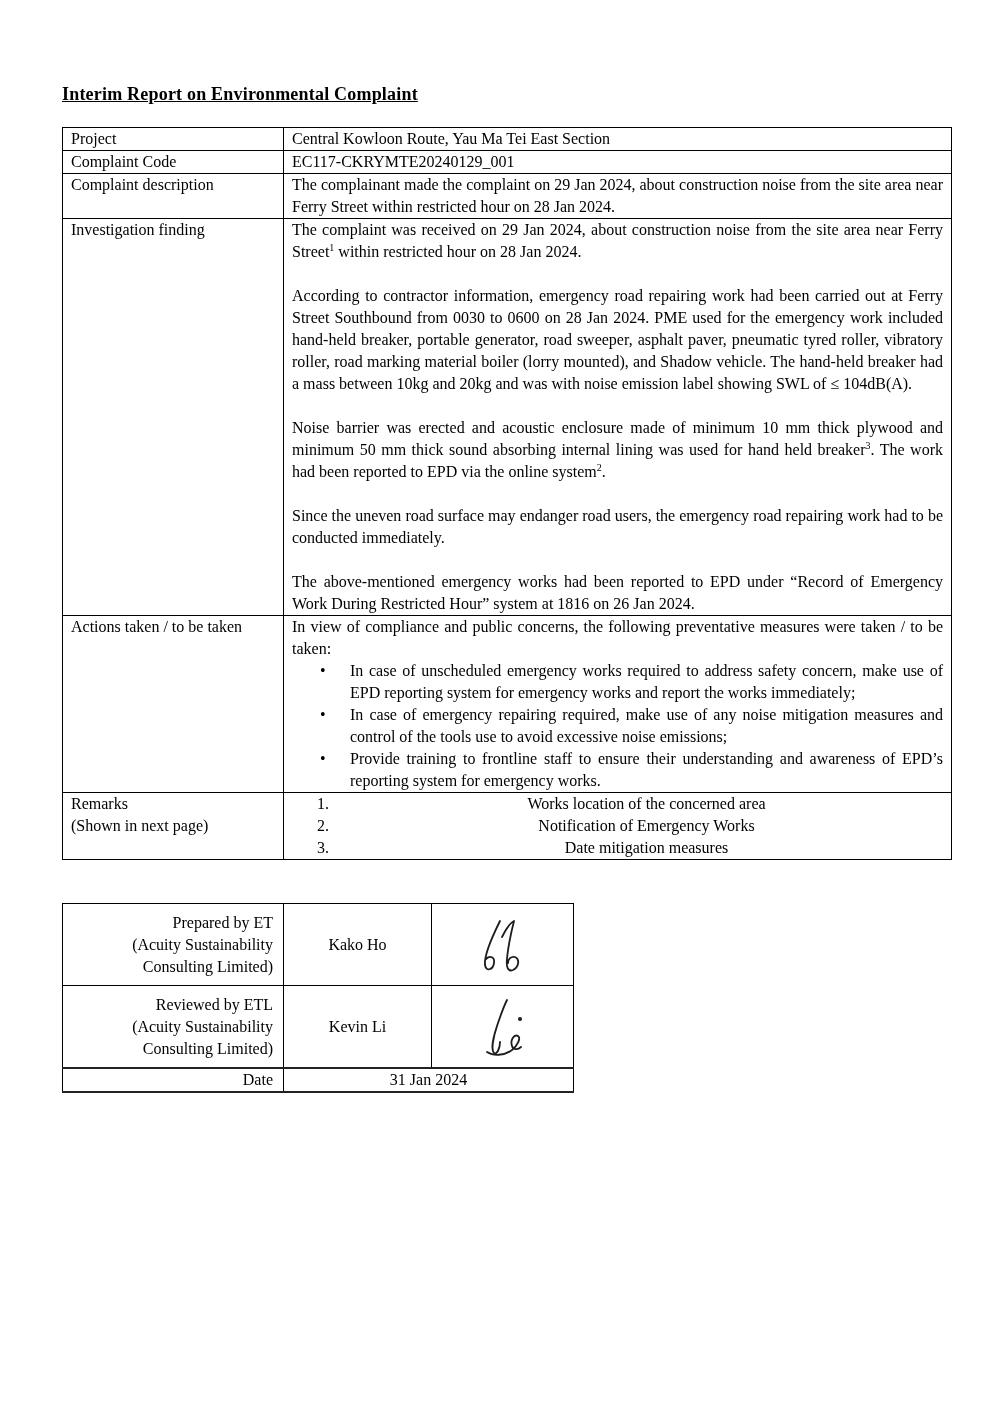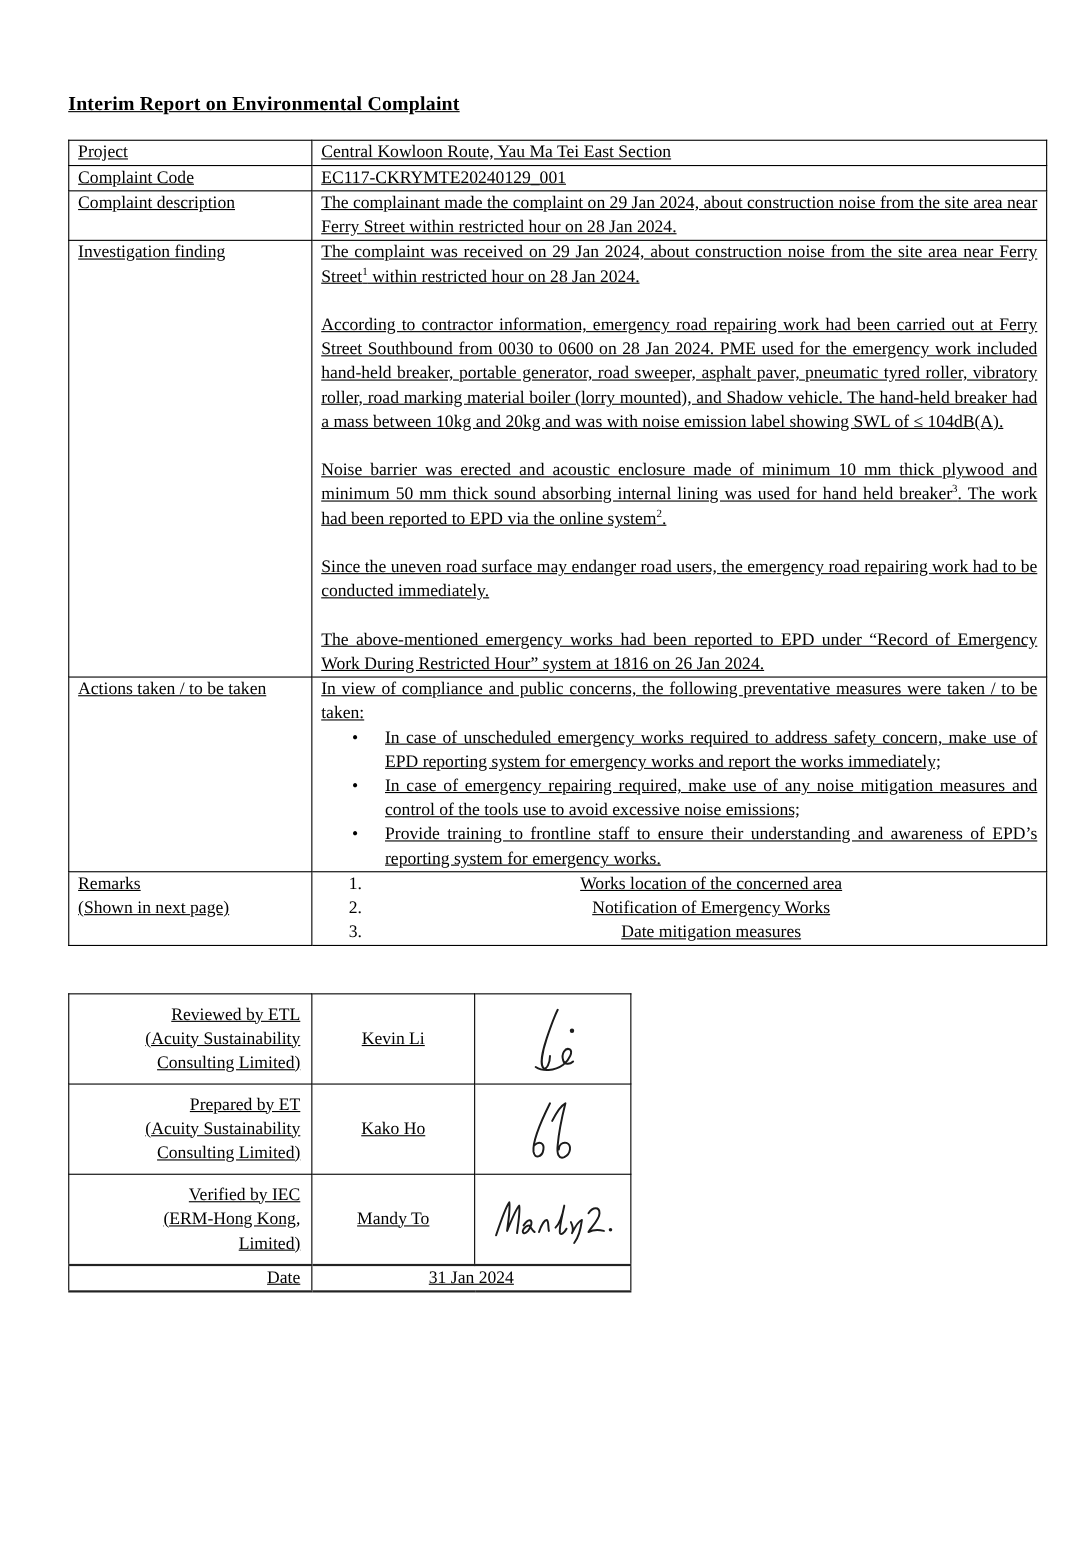--- a/index.html
+++ b/index.html
@@ -13,21 +13,21 @@
 
   .doc-title {
     position: absolute; left: 62px; top: 84px;
     font-size: 18px; font-weight: bold;
     text-decoration: underline;
     letter-spacing: 0.2px;
     margin: 0;
   }
 
   table { border-collapse: collapse; table-layout: fixed; }
-  td { border: 1px solid #000; vertical-align: top; padding: 0 8px; font-size: 16px; line-height: 22px; text-decoration: underline; }
+  td { border: 1px solid #000; vertical-align: top; padding: 0 8px; font-size: 16px; line-height: 22px; }
 
   .report-table { position: absolute; left: 62px; top: 127px; width: 890px; }
   .report-table col.label-col { width: 221px; }
   .report-table td.label-cell { text-align: left; }
   .report-table td.value-cell { text-align: justify; }
   .report-table tr.slim td { height: 21px; }
 
   .value-cell p { margin: 0 0 22px 0; text-align: justify; }
   .value-cell p:last-child { margin-bottom: 0; }
 
@@ -131,58 +131,41 @@
   </table>
 
   <table class="signoff-table">
     <colgroup>
         <col class="c1">
         <col class="c2">
         <col class="c3">
       </colgroup>
     <tbody>
       <tr>
-        <td class="role-cell">Reviewed by ETL
-(Acuity Sustainability
-Consulting Limited)</td>
-        <td class="name-cell">Kevin Li</td>
-        <td class="sig-cell">
-          <svg class="sig-svg" width="80" height="66" viewBox="0 0 80 66">
-            <path d="M44 6 C42 10 38 20 34 32 C30 44 28 56 31 59 C34 61 37 54 37 48"></path>
-            <path d="M24 58 C30 62 41 62 49 56 C55 51 58 44 55 42 C51 40 47 46 49 52 C50 56 55 56 58 53"></path>
-            <circle cx="57" cy="25" r="2"></circle>
-          </svg>
-        </td>
-      </tr>
-      <tr>
         <td class="role-cell">Prepared by ET
 (Acuity Sustainability
 Consulting Limited)</td>
         <td class="name-cell">Kako Ho</td>
         <td class="sig-cell">
           <svg class="sig-svg" width="70" height="64" viewBox="0 0 70 64">
             <path d="M32 8 C26 20 16 42 17 52 C18 59 25 57 26 50 C27 44 22 42 18 46"></path>
             <path d="M34 24 C37 18 42 10 46 8 C44 16 40 34 39 46 C38 54 40 59 45 57 C51 54 52 46 47 44 C43 43 40 46 40 50"></path>
           </svg>
         </td>
       </tr>
       <tr>
-        <td class="role-cell">Verified by IEC
-(ERM-Hong Kong,
-Limited)</td>
-        <td class="name-cell">Mandy To</td>
+        <td class="role-cell">Reviewed by ETL
+(Acuity Sustainability
+Consulting Limited)</td>
+        <td class="name-cell">Kevin Li</td>
         <td class="sig-cell">
-          <svg class="sig-svg" width="116" height="52" viewBox="0 0 116 52">
-            <path d="M6 40 C10 28 15 14 18 10 C19 16 17 28 16 36 C20 26 24 16 27 13 C28 18 26 30 25 38"></path>
-            <path d="M31 31 C35 25 39 25 38 30 C37 35 33 39 31 38 C29 37 31 32 36 31 C38 33 39 36 41 37"></path>
-            <path d="M45 37 C47 31 50 26 52 26 C54 27 53 32 54 36"></path>
-            <path d="M60 33 C64 29 66 24 68 13 C66 23 63 34 64 38 C65 40 68 38 70 34"></path>
-            <path d="M74 28 C76 32 76 36 75 38 C78 32 81 27 84 26 C83 34 81 42 77 47"></path>
-            <path d="M90 20 C94 14 100 14 100 20 C100 26 92 33 90 37 C94 35 100 35 104 36"></path>
-            <circle cx="110" cy="35" r="1.6"></circle>
+          <svg class="sig-svg" width="80" height="66" viewBox="0 0 80 66">
+            <path d="M44 6 C42 10 38 20 34 32 C30 44 28 56 31 59 C34 61 37 54 37 48"></path>
+            <path d="M24 58 C30 62 41 62 49 56 C55 51 58 44 55 42 C51 40 47 46 49 52 C50 56 55 56 58 53"></path>
+            <circle cx="57" cy="25" r="2"></circle>
           </svg>
         </td>
       </tr>
       <tr class="date-row">
         <td class="role-cell">Date</td>
         <td class="date-value" colspan="2">31 Jan 2024</td>
       </tr>
     </tbody>
   </table>
 

